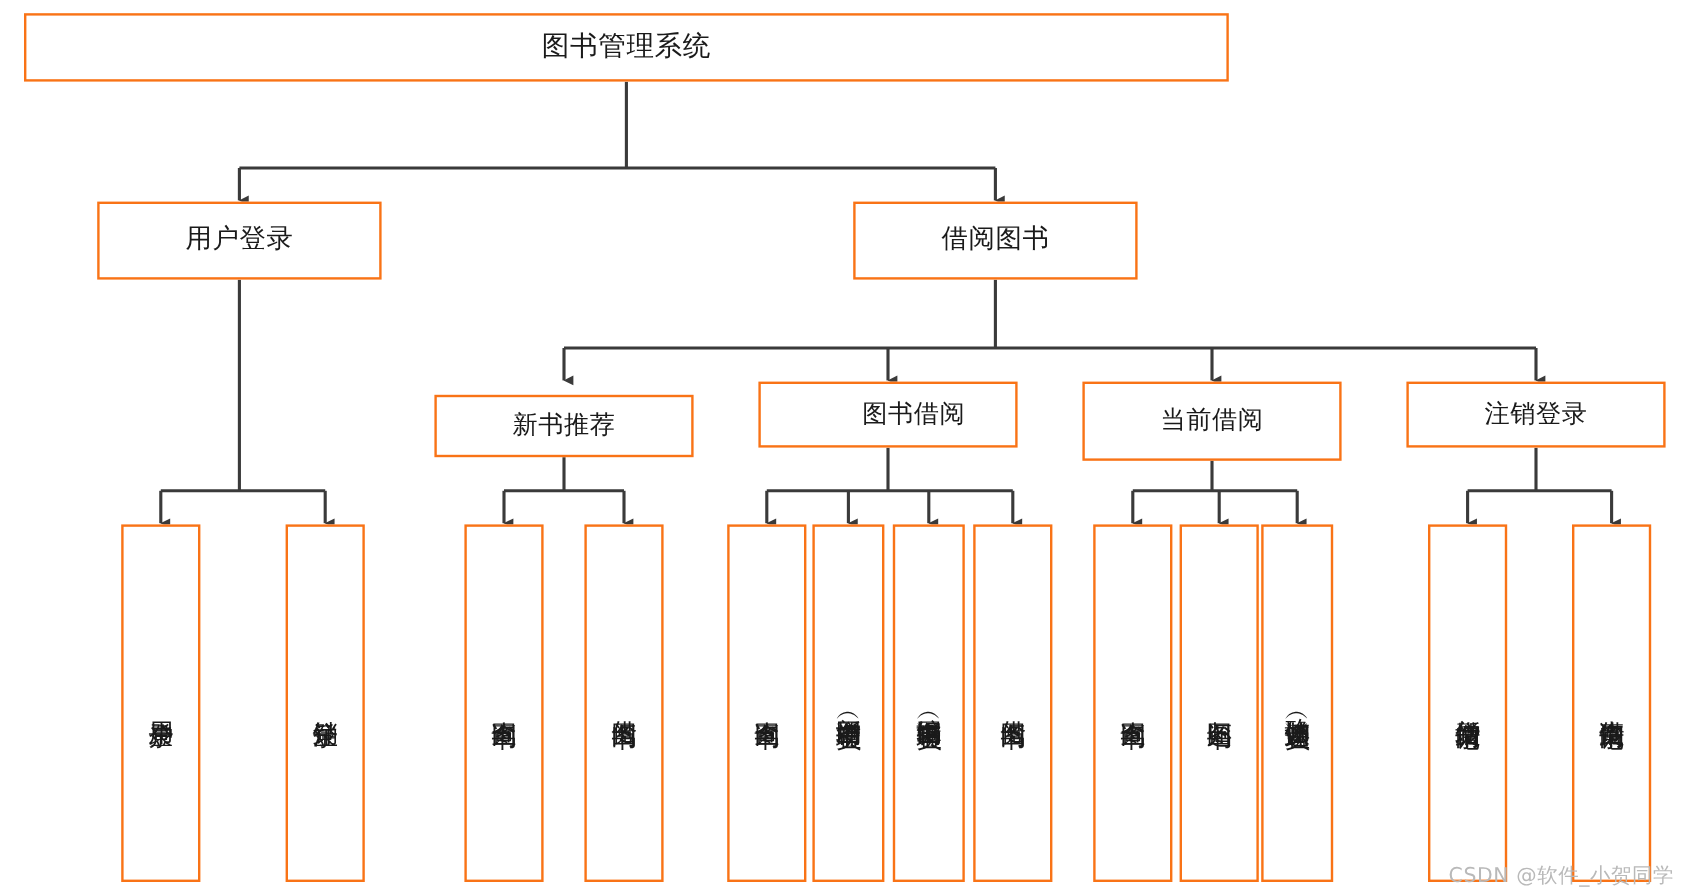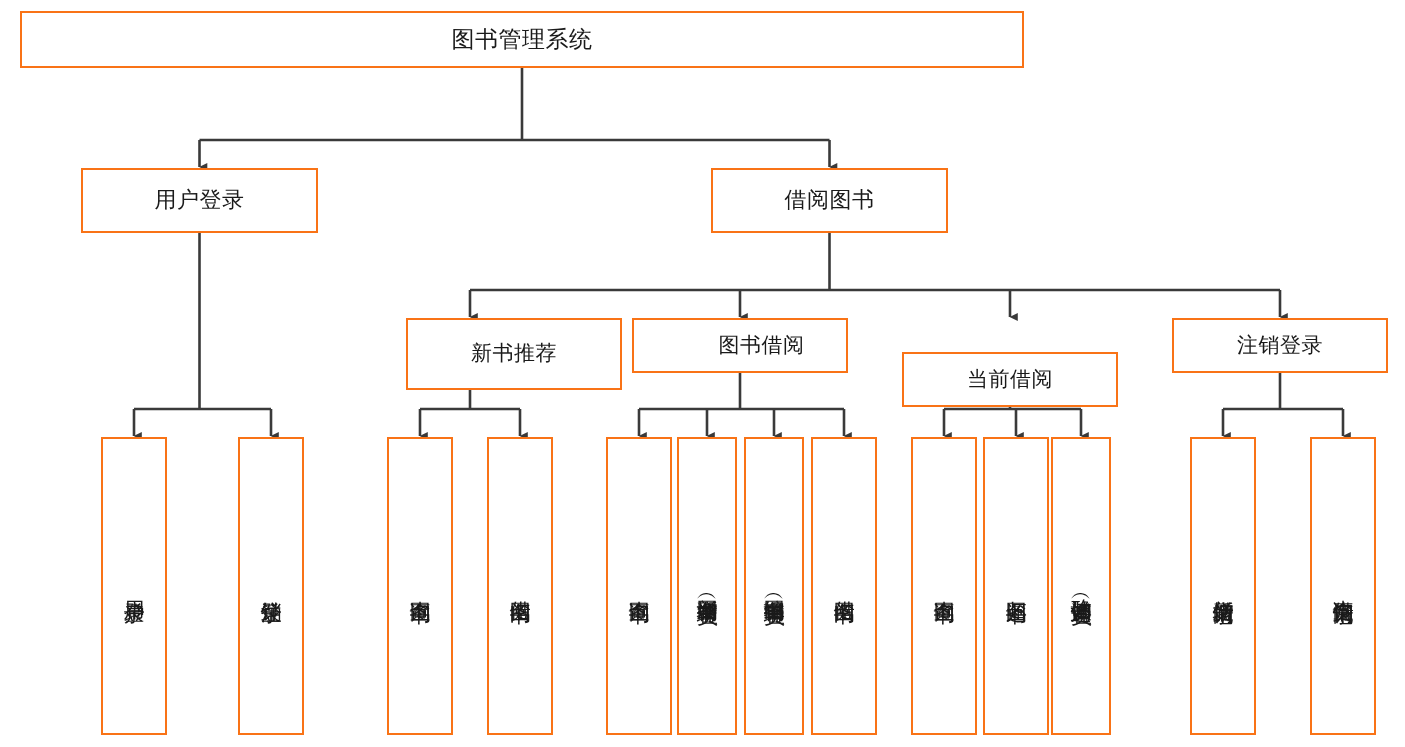--- a/index.html
+++ b/index.html
@@ -118,27 +118,27 @@
   <div id="nodes">
       <div class="node node-root" style="left: 20px; top: 11px; width: 1004px; height: 57px;">
         <span class="label">图书管理系统</span>
       </div>
       <div class="node node-l2" style="left: 81px; top: 168px; width: 237px; height: 65px;">
         <span class="label">用户登录</span>
       </div>
       <div class="node node-l2" style="left: 711px; top: 168px; width: 237px; height: 65px;">
         <span class="label">借阅图书</span>
       </div>
-      <div class="node node-l3" style="left: 362px; top: 318px; width: 216px; height: 72px; margin-left: 44px;">
+      <div class="node node-l3" style="left: 362px; top: 329px; width: 216px; height: 52px;">
         <span class="label">新书推荐</span>
       </div>
       <div class="node node-l3" style="left: 632px; top: 318px; width: 216px; height: 55px; padding-left: 43px;">
         <span class="label">图书借阅</span>
       </div>
-      <div class="node node-l3" style="left: 902px; top: 318px; width: 216px; height: 55px; margin-top: 34px;">
+      <div class="node node-l3" style="left: 902px; top: 318px; width: 216px; height: 66px;">
         <span class="label">当前借阅</span>
       </div>
       <div class="node node-l3" style="left: 1172px; top: 318px; width: 216px; height: 55px;">
         <span class="label">注销登录</span>
       </div>
       <div class="node node-leaf" style="left: 101px; top: 437px; width: 66px; height: 298px;">
         <span class="label">用户登录</span>
       </div>
       <div class="node node-leaf" style="left: 238px; top: 437px; width: 66px; height: 298px;">
         <span class="label">注销登录</span>
@@ -171,13 +171,14 @@
         <span class="label">确认归还（管理员）</span>
       </div>
       <div class="node node-leaf" style="left: 1190px; top: 437px; width: 66px; height: 298px;">
         <span class="label">新增借阅记录</span>
       </div>
       <div class="node node-leaf" style="left: 1310px; top: 437px; width: 66px; height: 298px;">
         <span class="label">查询借阅记录</span>
       </div>
     </div>
 
+  <div id="watermark">CSDN @软件_小贺同学</div>
 </div>
 
 </body></html>

